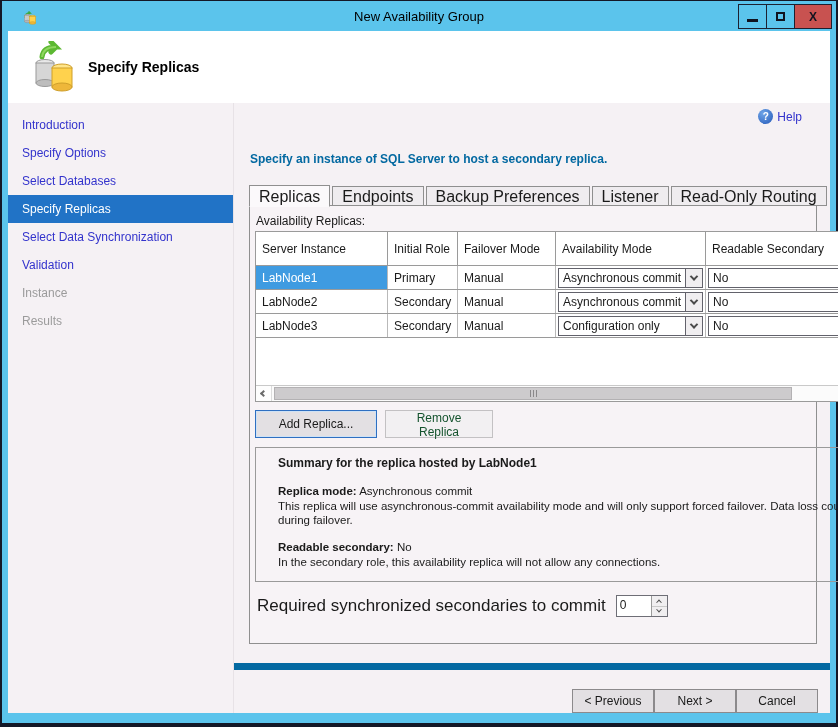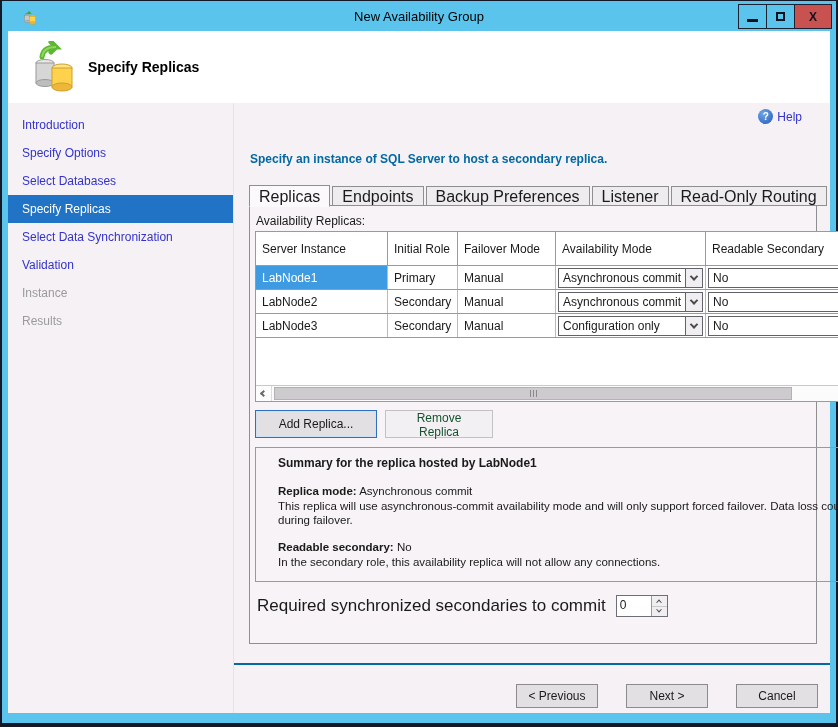--- a/index.html
+++ b/index.html
@@ -103,21 +103,21 @@
   .quorum-label { font-size:17px; }
   .spin { display:flex; width:52px; height:22px; border:1px solid #6e6e76; background:#fff; }
   .spin-value { flex:1; padding:2px 3px; font-size:12px; }
   .spin-btns { width:16px; border-left:1px solid #9a9a9a; display:flex; flex-direction:column; background:#f0eef0; }
   .spin-up, .spin-down { flex:1; display:flex; align-items:center; justify-content:center; cursor:pointer; }
   .spin-up { border-bottom:1px solid #c9c9c9; }
   .chev-up-s { width:4px; height:4px; border-left:1.5px solid #4a4a4a; border-top:1.5px solid #4a4a4a; transform:rotate(45deg) translate(1px,1px); }
   .chev-dn-s { width:4px; height:4px; border-right:1.5px solid #4a4a4a; border-bottom:1.5px solid #4a4a4a; transform:rotate(45deg) translate(-1px,-1px); }
 
   
-  .footer { flex:0 0 50px; border-top:2px solid #0369a1; display:flex; justify-content:flex-end; align-items:flex-start; padding:19px 12px 0 0; gap:28px; }
+  .footer { flex:0 0 50px; border-top:7px solid #0369a1; display:flex; justify-content:flex-end; align-items:flex-start; padding:19px 12px 0 0; gap:0; }
   .footer .btn { height:24px; min-width:82px; padding:0 10px; }
 </style>
 </head>
 <body>
 
 <div class="screen">
   <div class="window">
 
     <div class="titlebar">
       <svg class="title-icon" viewBox="0 0 17 17">

